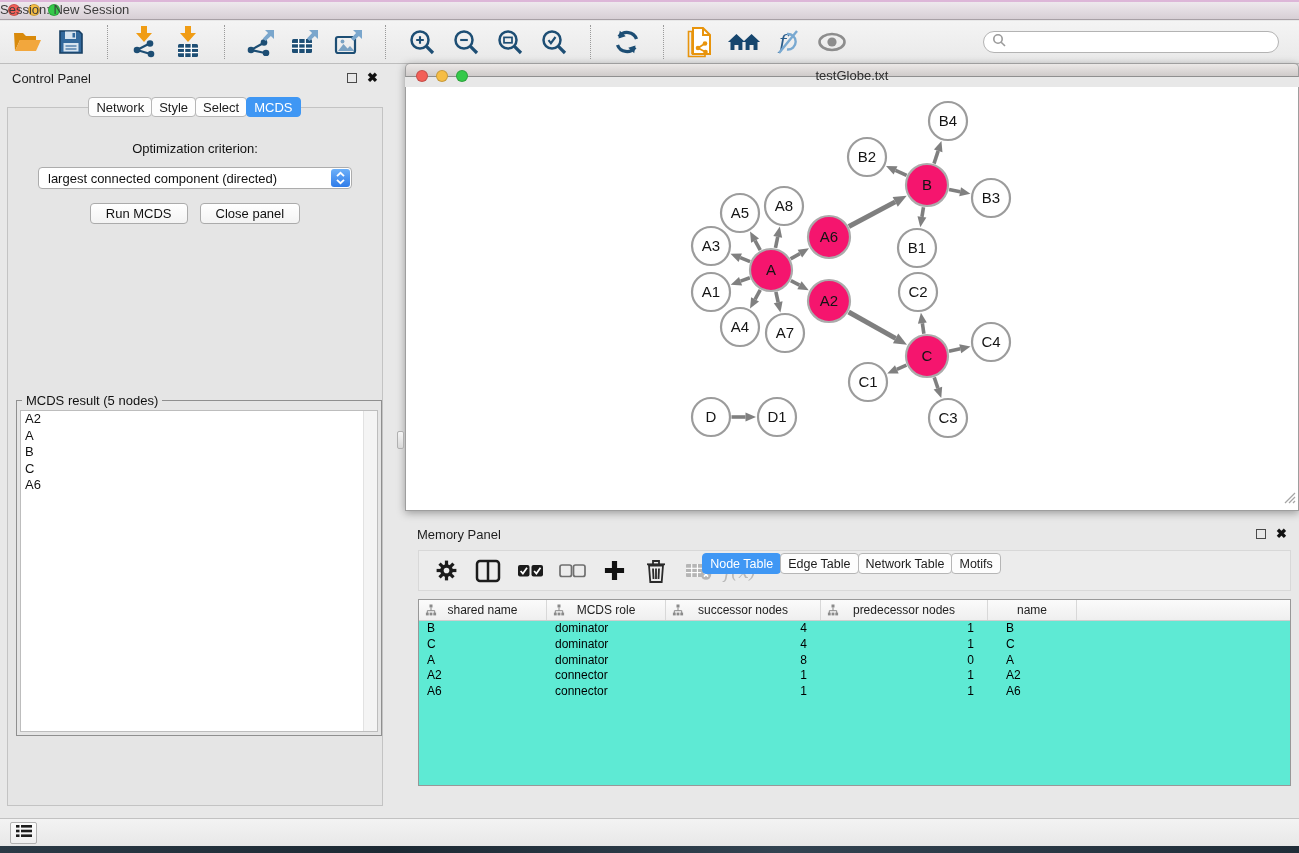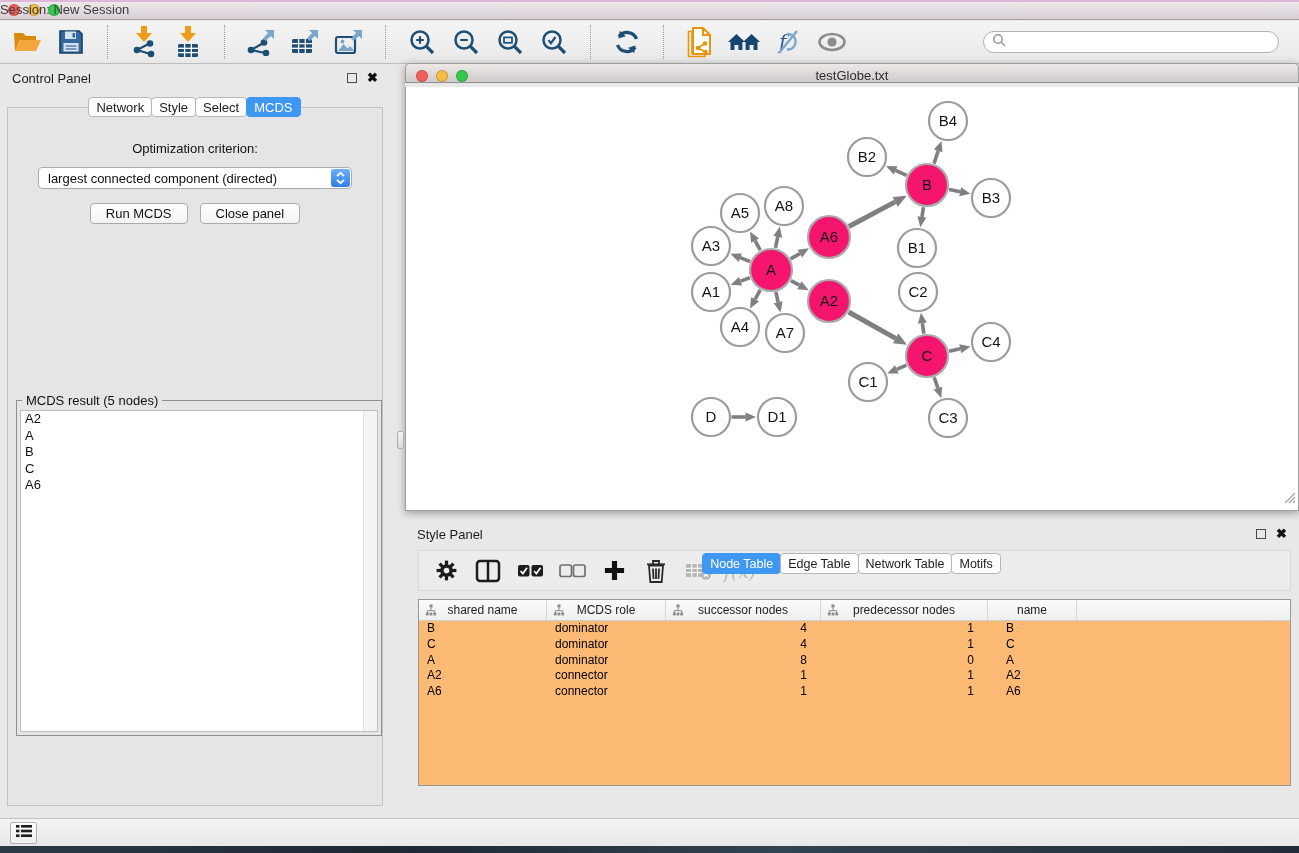--- a/index.html
+++ b/index.html
@@ -51,37 +51,37 @@
   .groupbox { position:absolute; left:8px; width:366px; top:292px; height:336px; border:1px solid #8f8f8f; }
   .groupbox-legend { position:absolute; top:-8px; left:5px; background:#e5e5e5; padding:0 4px; font-size:13px; color:#111; }
   .result-list { position:absolute; left:3px; right:3px; top:9px; bottom:3px; background:#fff;
     border:1px solid #bdbdbd; overflow:hidden; }
   .result-scroll { position:absolute; right:0; top:0; bottom:0; width:14px; background:#f4f4f4; border-left:1px solid #e2e2e2; }
   .result-item { font-size:13px; color:#111; padding:1px 0 1px 4px; line-height:14.5px; }
 
   
   .net-window { position:absolute; left:405px; top:63px; width:894px; height:448px;
     border-radius:5px 5px 0 0; box-shadow:0 2px 8px rgba(0,0,0,.35); }
-  .net-titlebar { position:relative; height:20px; background:linear-gradient(#ece9e7,#cfcbca);
+  .net-titlebar { position:relative; height:14px; background:linear-gradient(#ece9e7,#cfcbca);
     border:1px solid #9e9e9e; border-bottom:1px solid #8f8f8f; border-radius:5px 5px 0 0; }
   .net-titlebar .lights { top:6px; left:10px; }
   .net-title { position:absolute; left:0; right:0; top:4px; text-align:center; font-size:13px; color:#2e2e2e; }
   .net-canvas { position:absolute; top:24px; left:0; right:0; bottom:0; background:#fff;
     border:1px solid #9e9e9e; border-top:none; }
   .net-grip { position:absolute; right:2px; bottom:2px; }
   .split-handle { position:absolute; left:-8px; top:368px; width:7px; height:18px;
     background:linear-gradient(#f5f5f5,#d8d8d8); border:1px solid #b0b0b0; border-radius:2px; }
 
   
   .table-panel { position:absolute; left:405px; top:520px; width:894px; height:298px; }
   .tp-toolbar { position:absolute; top:30px; left:13px; right:8px; height:41px; background:#ececec;
     border:1px solid #d8d8d8; display:flex; align-items:center; padding-left:10px; gap:8px; }
   .tp-icon { width:34px; height:34px; display:flex; align-items:center; justify-content:center; }
   .fx-text { font-family:"DejaVu Serif", serif; font-style:italic; font-size:19px; color:#b9b9b9; }
-  .data-table { position:absolute; top:79px; left:13px; right:8px; height:187px; background:#fdba74;
+  .data-table { position:absolute; top:79px; left:13px; right:8px; height:187px; background:#5eead4;
     border:1px solid #989898; overflow:hidden; }
   .dt-header { display:flex; height:21px; background:linear-gradient(#fbfbfb,#efefef); border-bottom:1px solid #cfcfcf; }
   .dt-hcell { position:relative; display:flex; align-items:center; justify-content:center;
     font-size:12px; color:#222; border-right:1px solid #d8d8d8; flex-shrink:0; }
   .dt-hcell .tree { position:absolute; left:6px; top:4px; }
   .dt-row { display:flex; height:15.8px; }
   .dt-cell { font-size:12px; color:#000; flex-shrink:0; white-space:nowrap; overflow:hidden; line-height:15.5px; }
   .tp-tabs { position:absolute; bottom:4px; left:0; right:0; display:flex; justify-content:center; }
   .tp-tabs .seg { font-size:12.5px; height:21px; }
 
@@ -458,21 +458,21 @@
               <line x1="7" y1="13" x2="13" y2="7"></line>
               <line x1="11" y1="13" x2="13" y2="11"></line>
             </g>
           </svg>
       </span>
     </div>
   </div>
 
   <div class="table-panel">
     <div class="panel-head">
-      <span class="panel-title">Style Panel</span>
+      <span class="panel-title">Memory Panel</span>
       <span class="panel-head-btns">
         <span class="float-btn"></span>
         <span class="close-btn">✖</span>
       </span>
     </div>
     <div class="tp-toolbar">
         <div class="tp-icon">
           <svg width="25" height="25" viewBox="0 0 24 24">
             <g stroke="#1c1c1c" stroke-width="3.1">
               <line x1="12" y1="2.5" x2="12" y2="21.5"></line>

